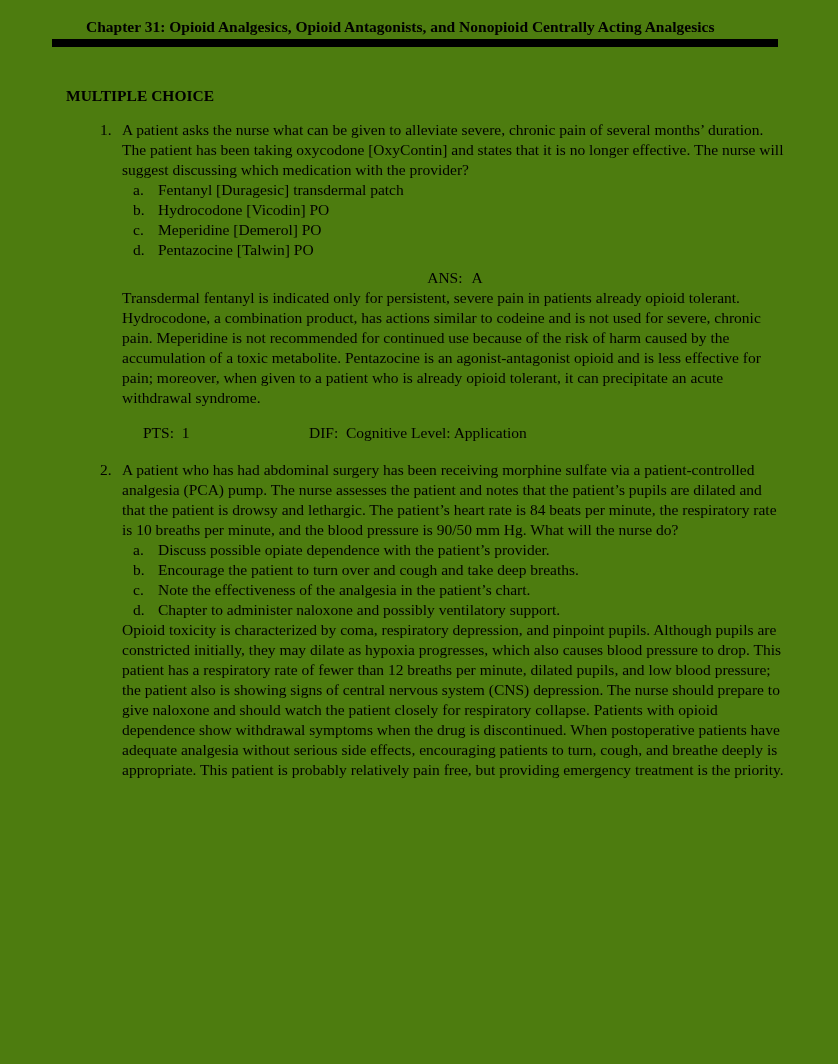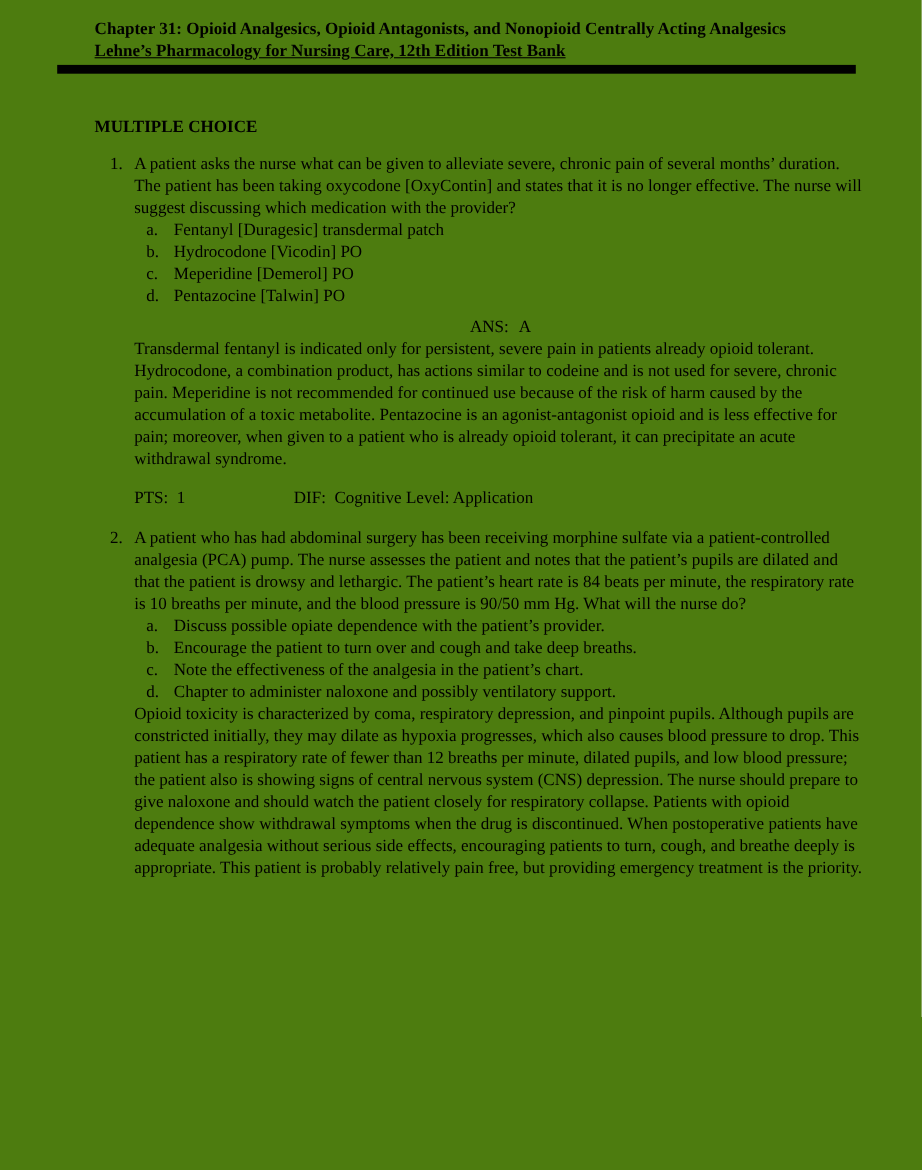--- a/index.html
+++ b/index.html
@@ -32,21 +32,21 @@
   .doc-header .subtitle {
     text-decoration: underline;
   }
   .divider-bar {
     margin: 2px 0 0 52px;
     width: 726px;
     height: 8px;
     background: #000000;
   }
   .section-heading {
-    margin: 39px 52px 0 86px;
+    margin: 39px 52px 0 66px;
     font-weight: bold;
     font-size: 15.5px;
     line-height: 20px;
   }
   .question {
     display: grid;
     grid-template-columns: 22px 666px;
     margin: 14px 52px 0 100px;
   }
   .question + .question {
@@ -71,31 +71,31 @@
   .rationale { }
   .meta {
     margin-top: 15px;
   }
   .meta-line, .meta-col {
     white-space: pre-wrap;
   }
   .meta-col {
     display: inline-block;
     vertical-align: top;
+    margin-left: 21px;
   }
   .meta-col-a { width: 145px; }
   .meta-col-b { width: 293px; padding-left: 6px; box-sizing: border-box; }
 </style>
 </head>
 <body>
 
 <div class="page">
   <div class="doc-header">
     <div>Chapter 31: Opioid Analgesics, Opioid Antagonists, and Nonopioid Centrally Acting Analgesics</div>
-    <div class="subtitle">Lehne’s Pharmacology for Nursing Care, 12th Edition Test Bank</div>
   </div>
   <div class="divider-bar"></div>
   <div class="section-heading">MULTIPLE CHOICE</div>
   <div id="questions-list">
       <div class="question">
         <div class="q-number">1.</div>
         <div class="q-body">
           <div class="q-stem">A patient asks the nurse what can be given to alleviate severe, chronic pain of several months’ duration. The patient has been taking oxycodone [OxyContin] and states that it is no longer effective. The nurse will suggest discussing which medication with the provider?</div>
           <div class="options">
             <div class="option">

